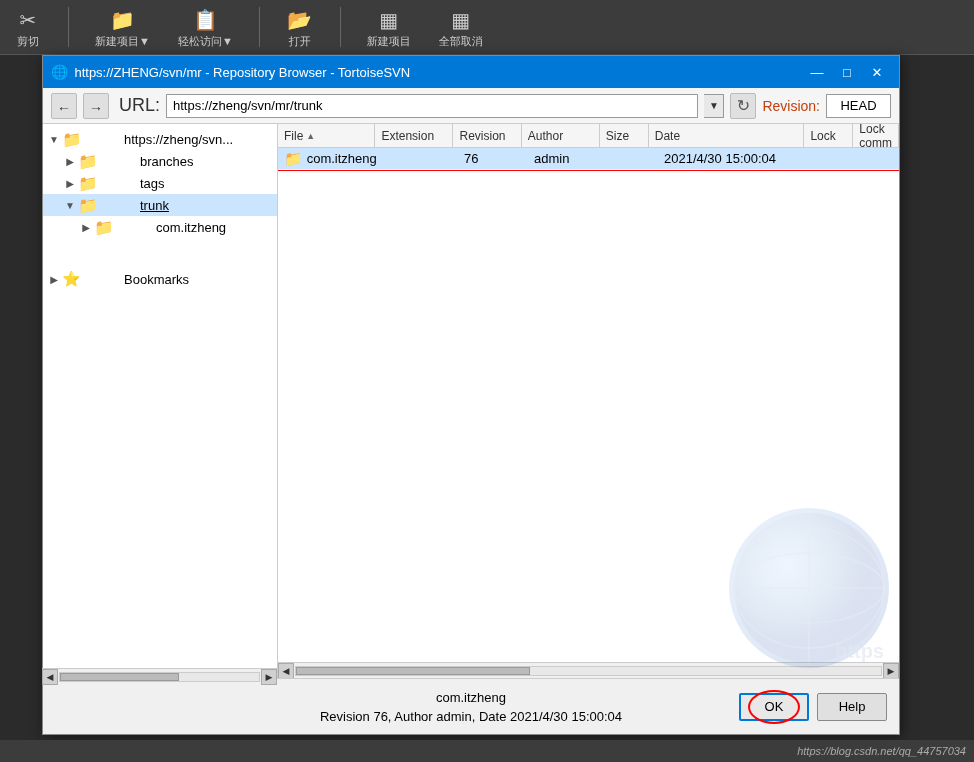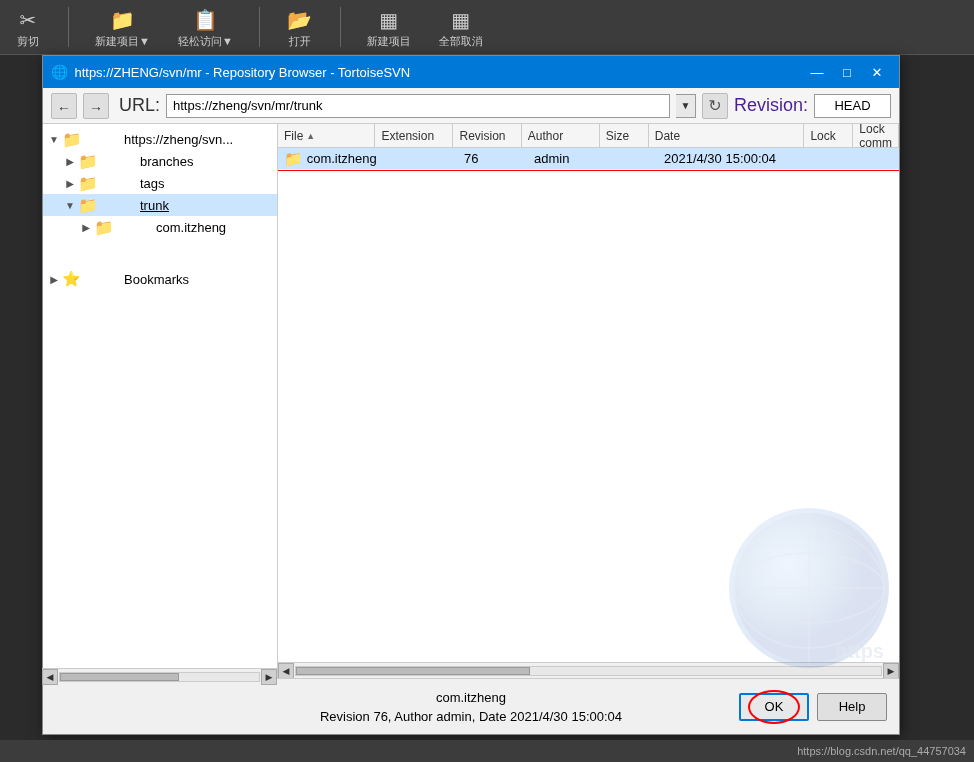--- a/index.html
+++ b/index.html
@@ -154,25 +154,25 @@
       border: 1px solid #bbb;
       cursor: pointer;
       display: flex;
       align-items: center;
       justify-content: center;
       font-size: 16px;
       color: #555;
       border-radius: 2px;
     }
     .revision-label {
-      color: #4c1d95;
-      font-size: 18px;
+      color: #c2410c;
+      font-size: 14px;
     }
     .revision-input {
-      width: 77px;
+      width: 65px;
       height: 24px;
       border: 1px solid #999;
       padding: 2px 6px;
       font-size: 13px;
       background: white;
       text-align: center;
     }
 
     
     .main-content {
@@ -439,20 +439,21 @@
       position: absolute;
       bottom: 0;
       left: 0;
       right: 0;
       height: 22px;
       background: #3c3c3c;
       display: flex;
       align-items: center;
       justify-content: flex-end;
       padding: 0 8px;
+      font-style: italic;
     }
     .app-bottom-link {
       color: #aaa;
       font-size: 11px;
     }
   </style>
 </head>
 <body>
 
 <div class="top-toolbar">

